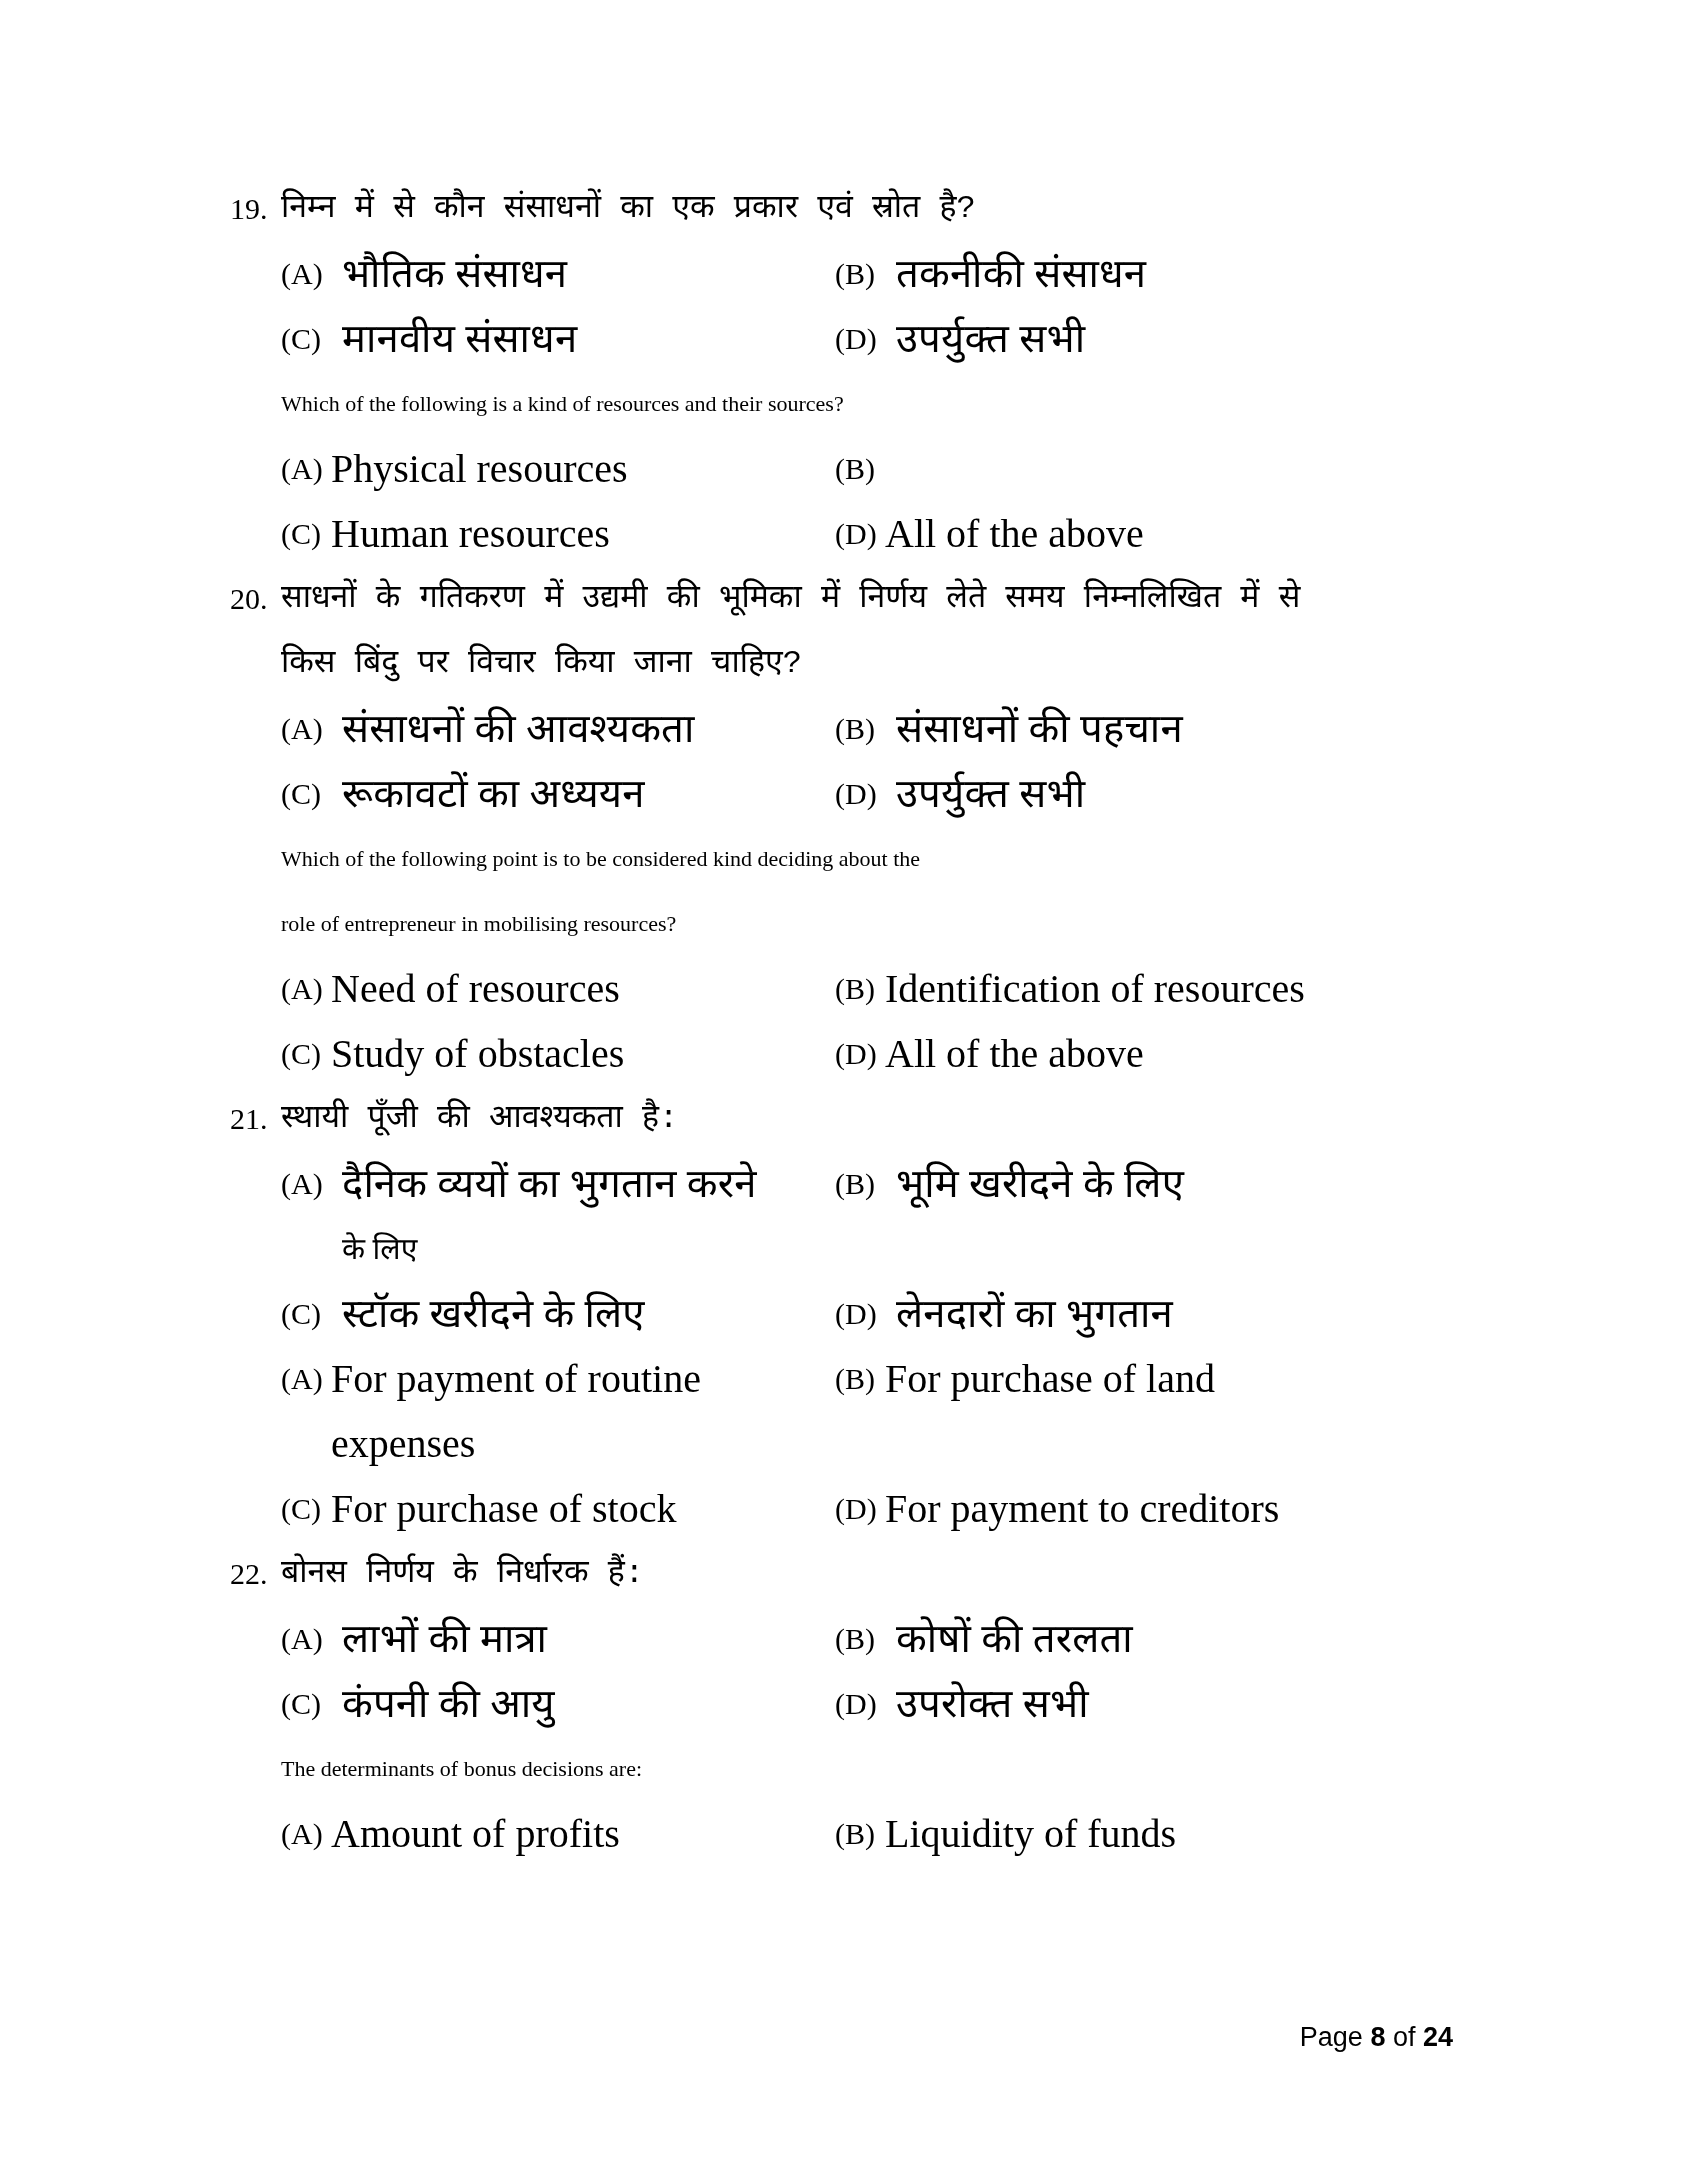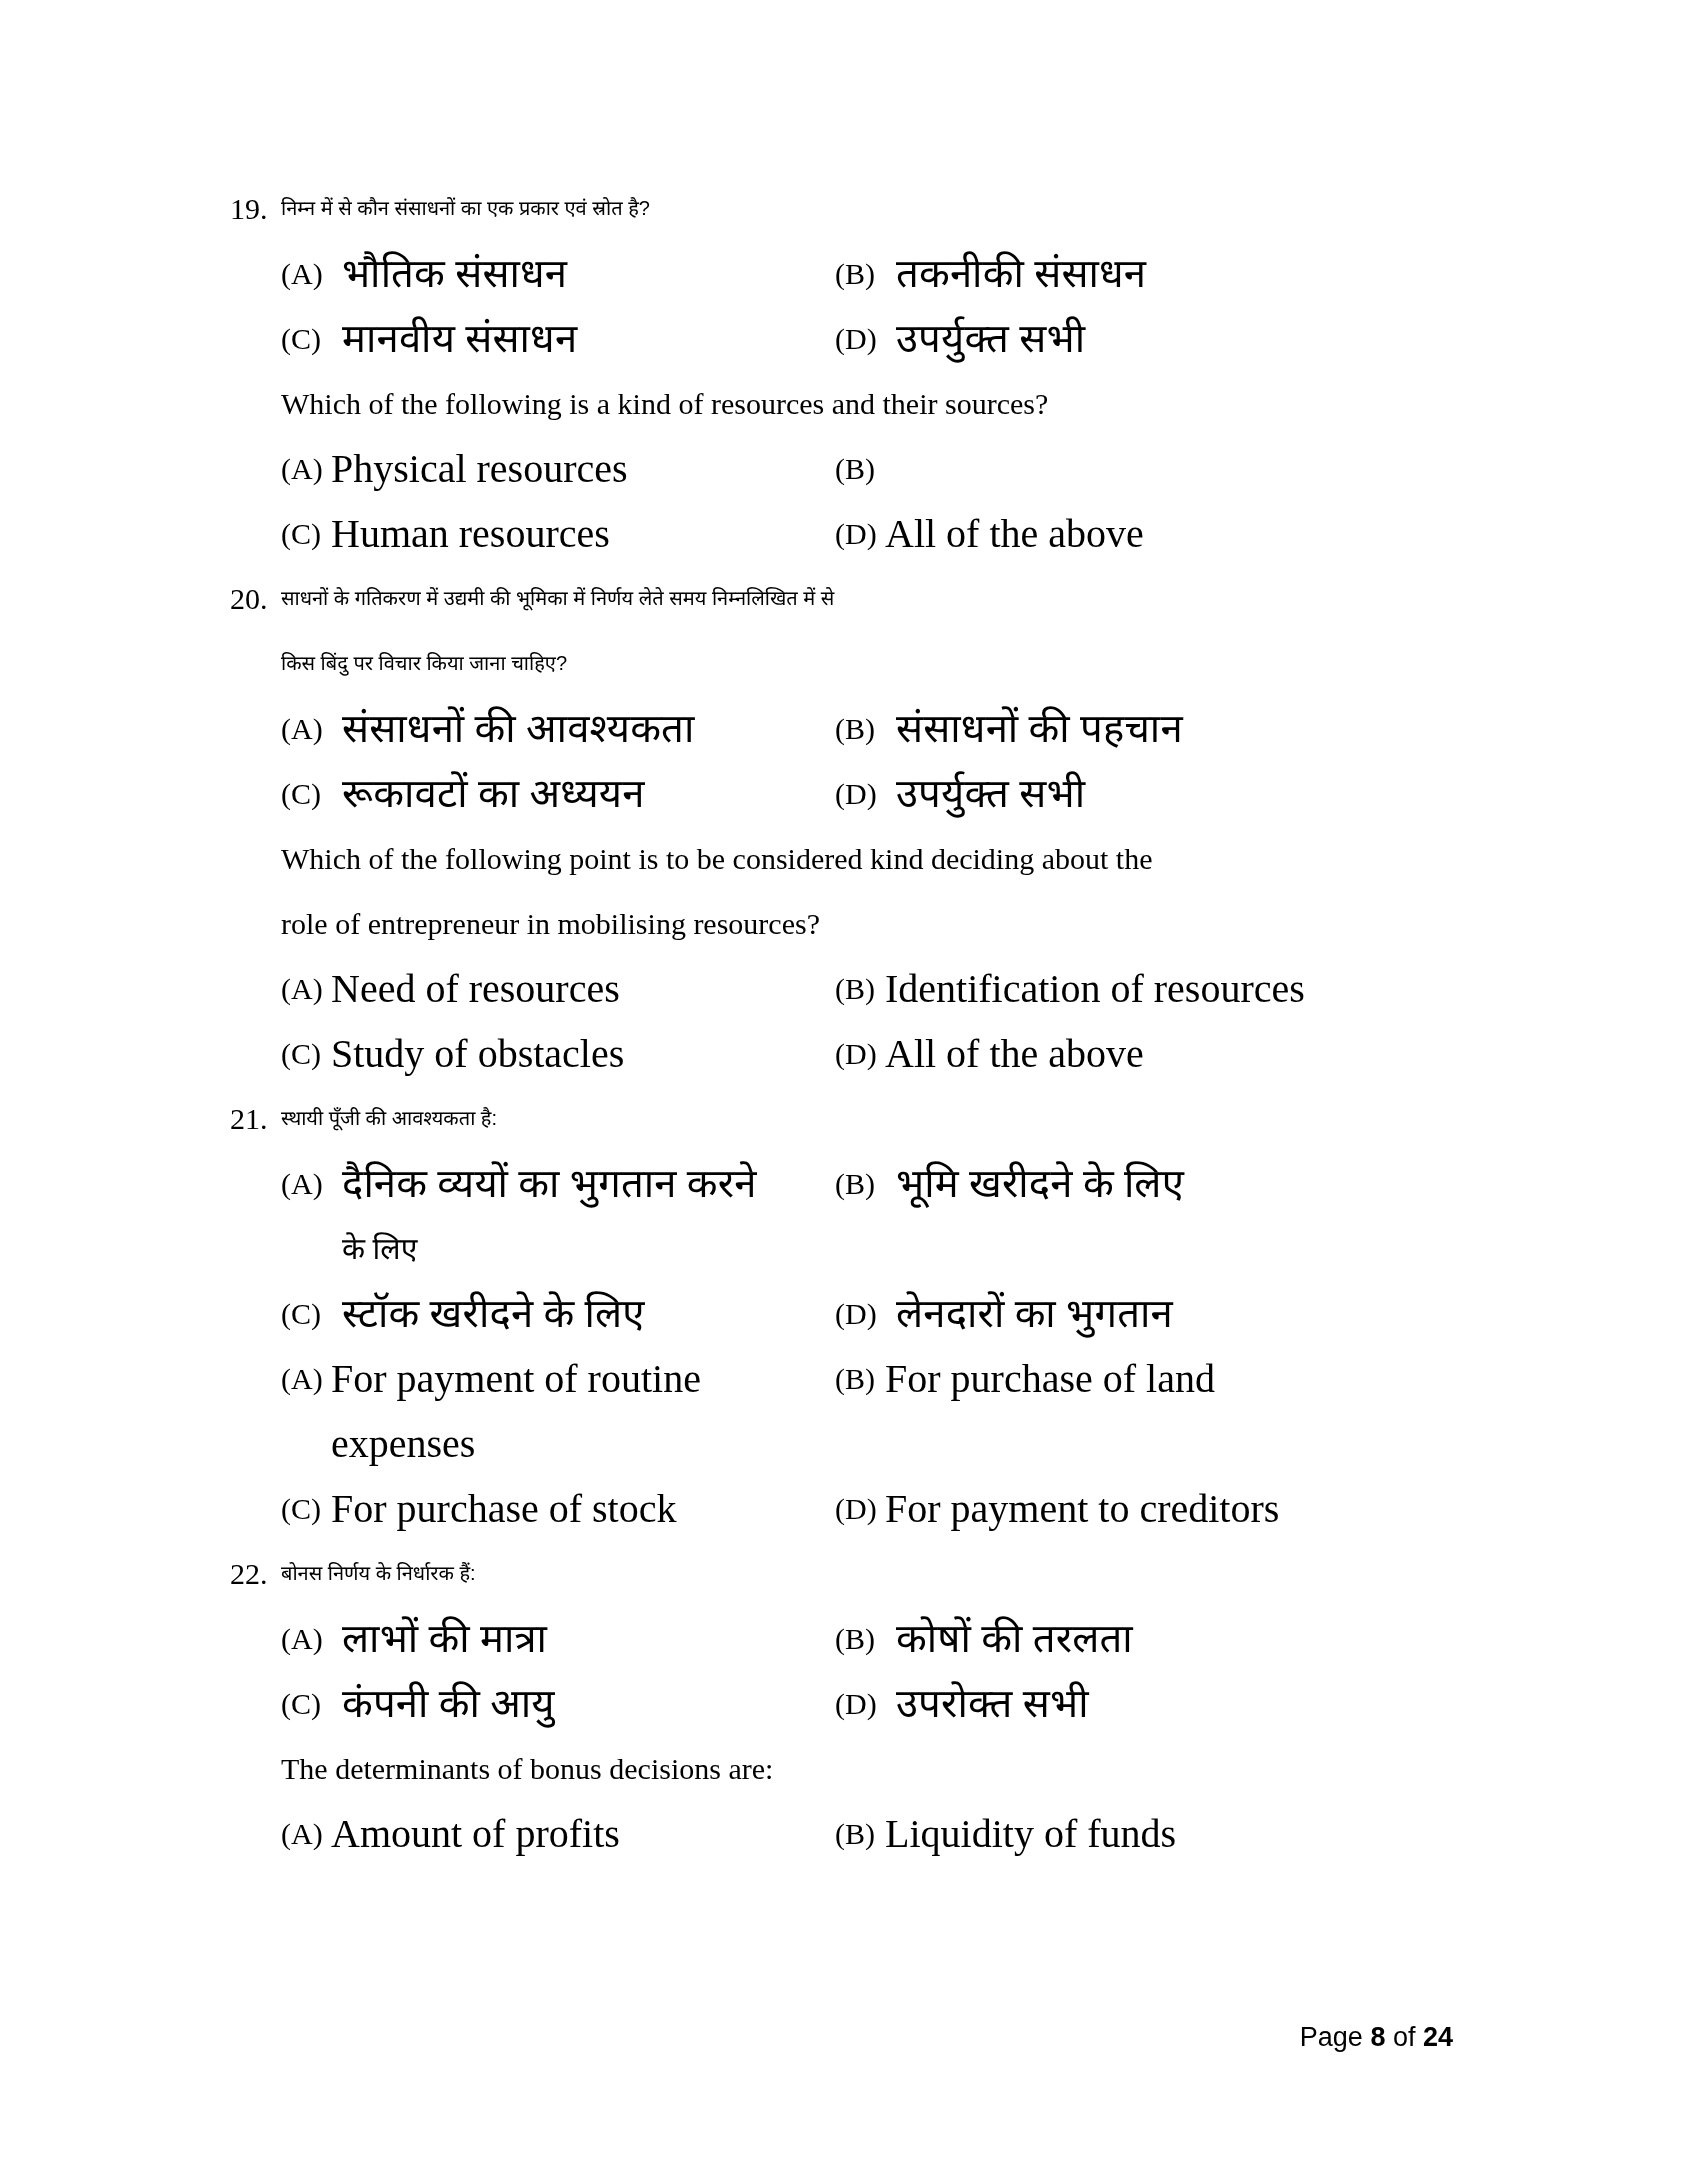--- a/index.html
+++ b/index.html
@@ -36,36 +36,36 @@
   .qnum {
     flex: 0 0 auto;
     width: 51px;
     font-size: 30px;
     line-height: 65px;
     font-family: "Liberation Serif", "DejaVu Serif", serif;
     white-space: nowrap;
   }
   .qtext-hi {
     flex: 1 1 auto;
-    font-size: 20px;
-    line-height: 65px;
-    font-family: Liberation Sans, sans-serif;
+    font-size: 32px;
+    line-height: 65px;
+    font-family: Liberation Mono, monospace;
   }
   .qtext-hi.second {
     padding-left: 0;
   }
   .contline {
     display: flex;
   }
   .contline .qnum { visibility: hidden; }
 
   
   .stem-en {
     margin-left: 51px;
-    font-size: 30px;
+    font-size: 22px;
     line-height: 65px;
     font-family: "Liberation Serif", "DejaVu Serif", serif;
     color: #000;
   }
 
   
   .opts {
     margin-left: 51px;
     display: block;
   }

